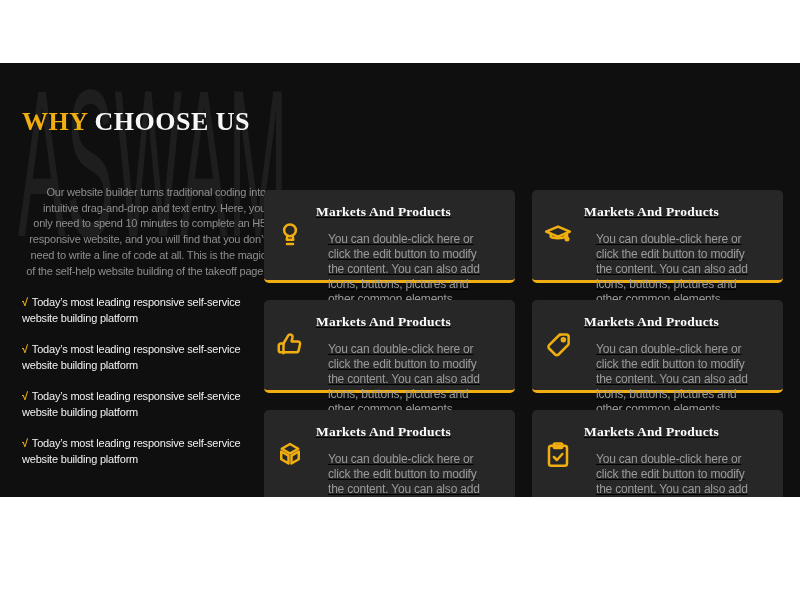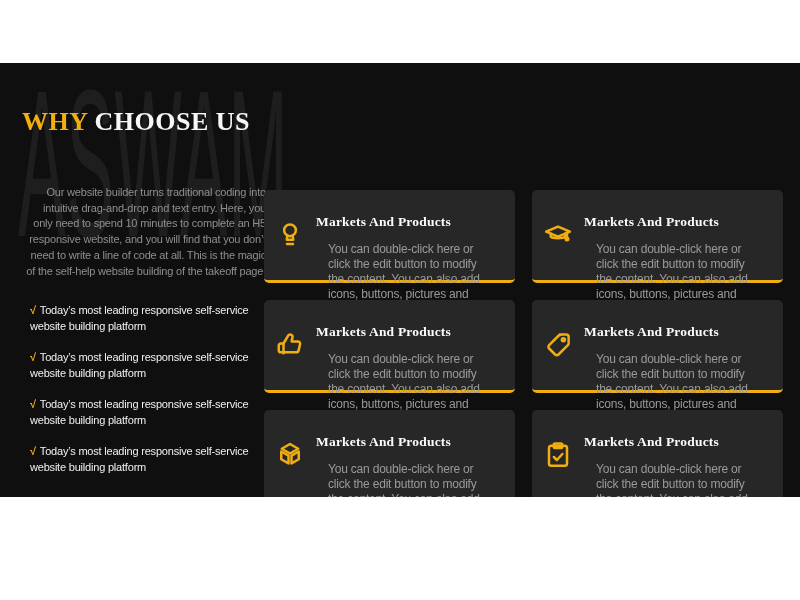--- a/index.html
+++ b/index.html
@@ -26,21 +26,21 @@
     color:var(--title-text,#f7f7f7);letter-spacing:.5px;z-index:2;
   }
   .title .hl{color:var(--accent,#f1ae10);margin-right:6px;}
   .intro{
     position:absolute;left:22px;top:122px;width:244px;margin:0;z-index:2;
     font-size:11px;line-height:15.7px;letter-spacing:-.2px;
     color:var(--intro-text,#8f8f8f);
     text-align:right;
   }
   .checklist{
-    position:absolute;left:22px;top:232px;width:252px;margin:8px;padding:0;
+    position:absolute;left:22px;top:232px;width:252px;margin:0;padding:0;
     list-style:none;z-index:2;
   }
   .check-item{
     margin-bottom:16px;font-size:11px;line-height:15.5px;letter-spacing:-.2px;
     color:var(--check-text,#f1f1f1);
   }
   .check-item .mark{color:var(--accent,#f1ae10);margin-right:4px;font-weight:700;}
   .cards{
     position:absolute;left:264px;top:127px;z-index:2;
     display:grid;grid-template-columns:251px 251px;grid-auto-rows:93px;gap:17px;
@@ -48,21 +48,21 @@
   .card{
     background:var(--card,#272727);border-radius:5px;
     border-bottom:3px solid var(--accent,#f1ae10);
     box-sizing:border-box;display:flex;align-items:stretch;
   }
   .card-icon{
     flex:0 0 52px;display:flex;align-items:center;justify-content:center;
     color:var(--accent,#f1ae10);
   }
   .card-icon svg{width:30px;height:30px;display:block;}
-  .card-body{flex:1;padding:24px 10px 0 0;}
+  .card-body{flex:1;padding:14px 10px 0 0;text-decoration:underline;}
   .card-title{
     margin:0 0 2px;font-family:"Liberation Serif",serif;
     font-size:13.5px;font-weight:700;letter-spacing:.2px;
     color:var(--card-title,#fbfbfb);
   }
   .card-text{
     margin:12px;font-size:12px;line-height:15px;letter-spacing:-.2px;
     color:var(--card-text,#9a9a9a);
   }
 </style>

